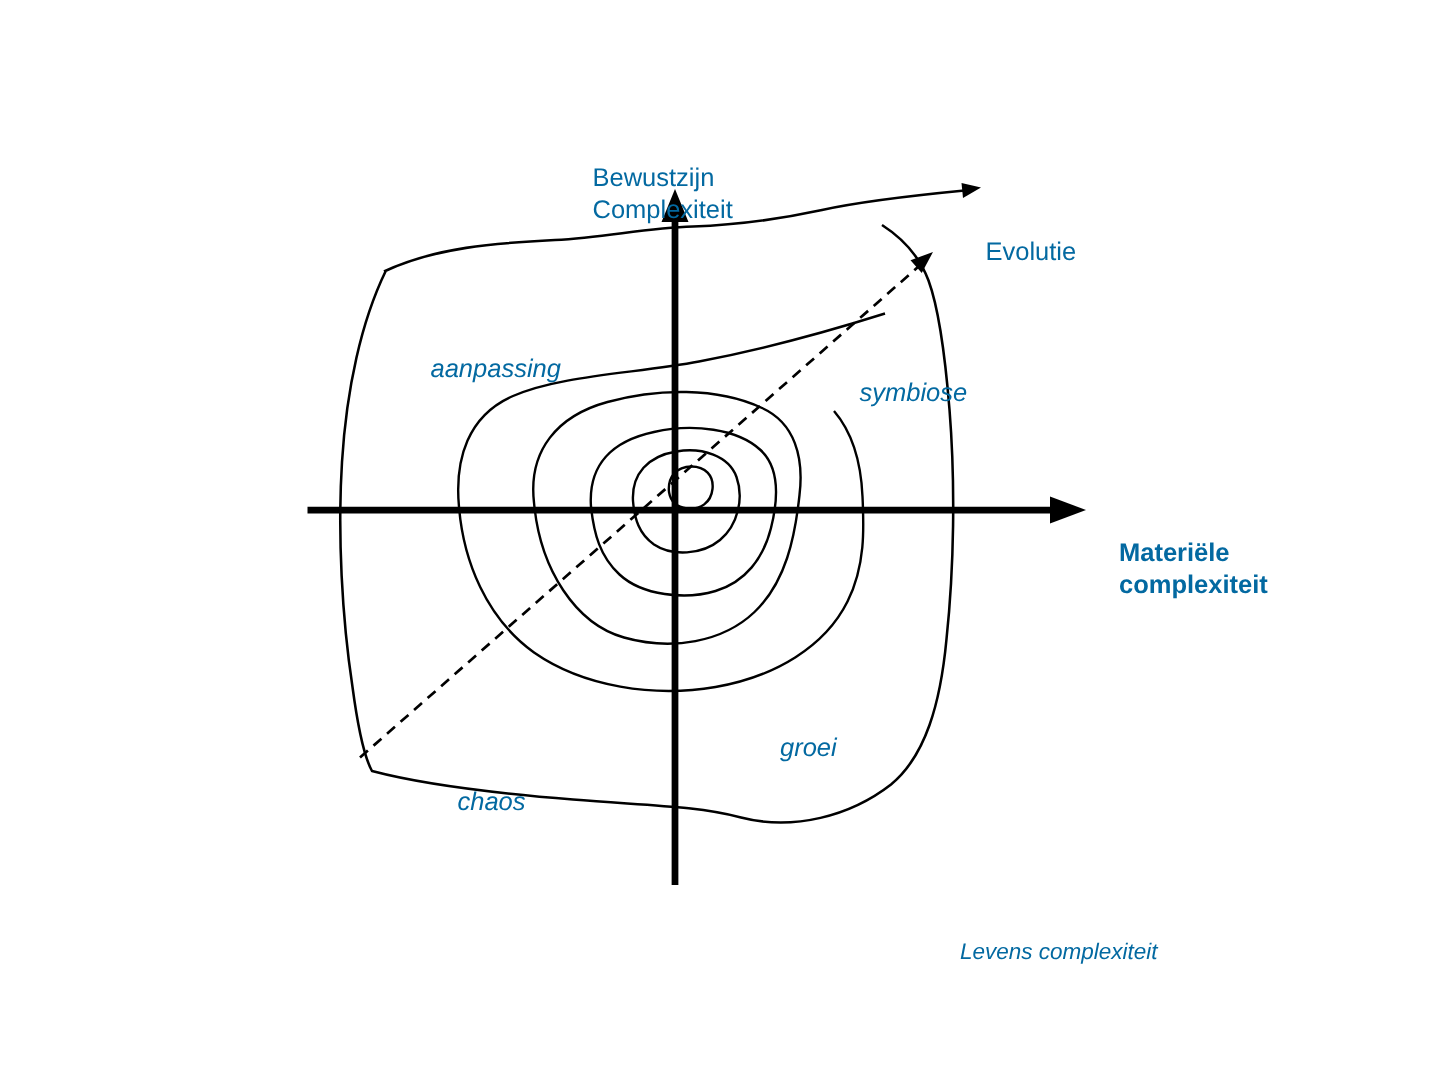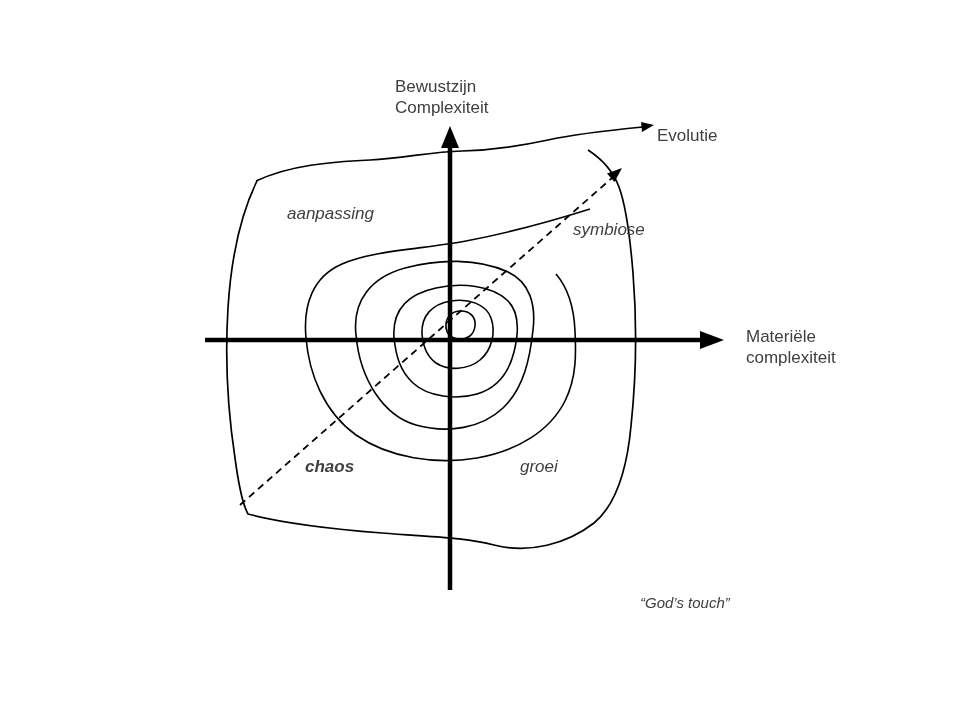--- a/index.html
+++ b/index.html
@@ -18,22 +18,23 @@
   }
   .canvas svg {
     position: absolute;
     left: 0;
     top: 0;
   }
   .label {
     position: absolute;
     font-size: 17px;
     line-height: 21px;
-    color: #404040;
+    color: #0369a1;
     white-space: nowrap;
+    margin-top: 32px;
   }
   .italic {
     font-style: italic;
   }
   .caption {
     font-size: 15px;
     line-height: 19px;
   }
   .stroke-line {
     fill: none;
@@ -110,32 +111,32 @@
 
     <line x1="205" y1="340" x2="704" y2="340" stroke="#000000" stroke-width="4.5"></line>
     <polygon points="724,340 700,331 700,349" fill="#000000"></polygon>
   </svg>
 
   <div class="label" style="left:395px; top:76px;">
     <div>Bewustzijn</div>
     <div>Complexiteit</div>
   </div>
 
-  <div class="label" style="left:746px; top:326px;">
+  <div class="label" style="left:746px; top:326px;font-weight:bold;">
     <div>Materiële</div>
     <div>complexiteit</div>
   </div>
 
   <div class="label" style="left:657px; top:125px;">Evolutie</div>
 
   <div class="label italic" style="left:287px; top:203px;">aanpassing</div>
 
   <div class="label italic" style="left:573px; top:219px;">symbiose</div>
 
-  <div class="label italic" style="left:305px; top:456px;font-weight:bold;">chaos</div>
+  <div class="label italic" style="left:305px; top:492px;">chaos</div>
 
   <div class="label italic" style="left:520px; top:456px;">groei</div>
 
   <div class="label italic caption" style="left:640px; top:593px;">
-    <div>“God’s touch”</div>
+    <div>Levens complexiteit</div>
   </div>
 
 </div>
 
 </body></html>

